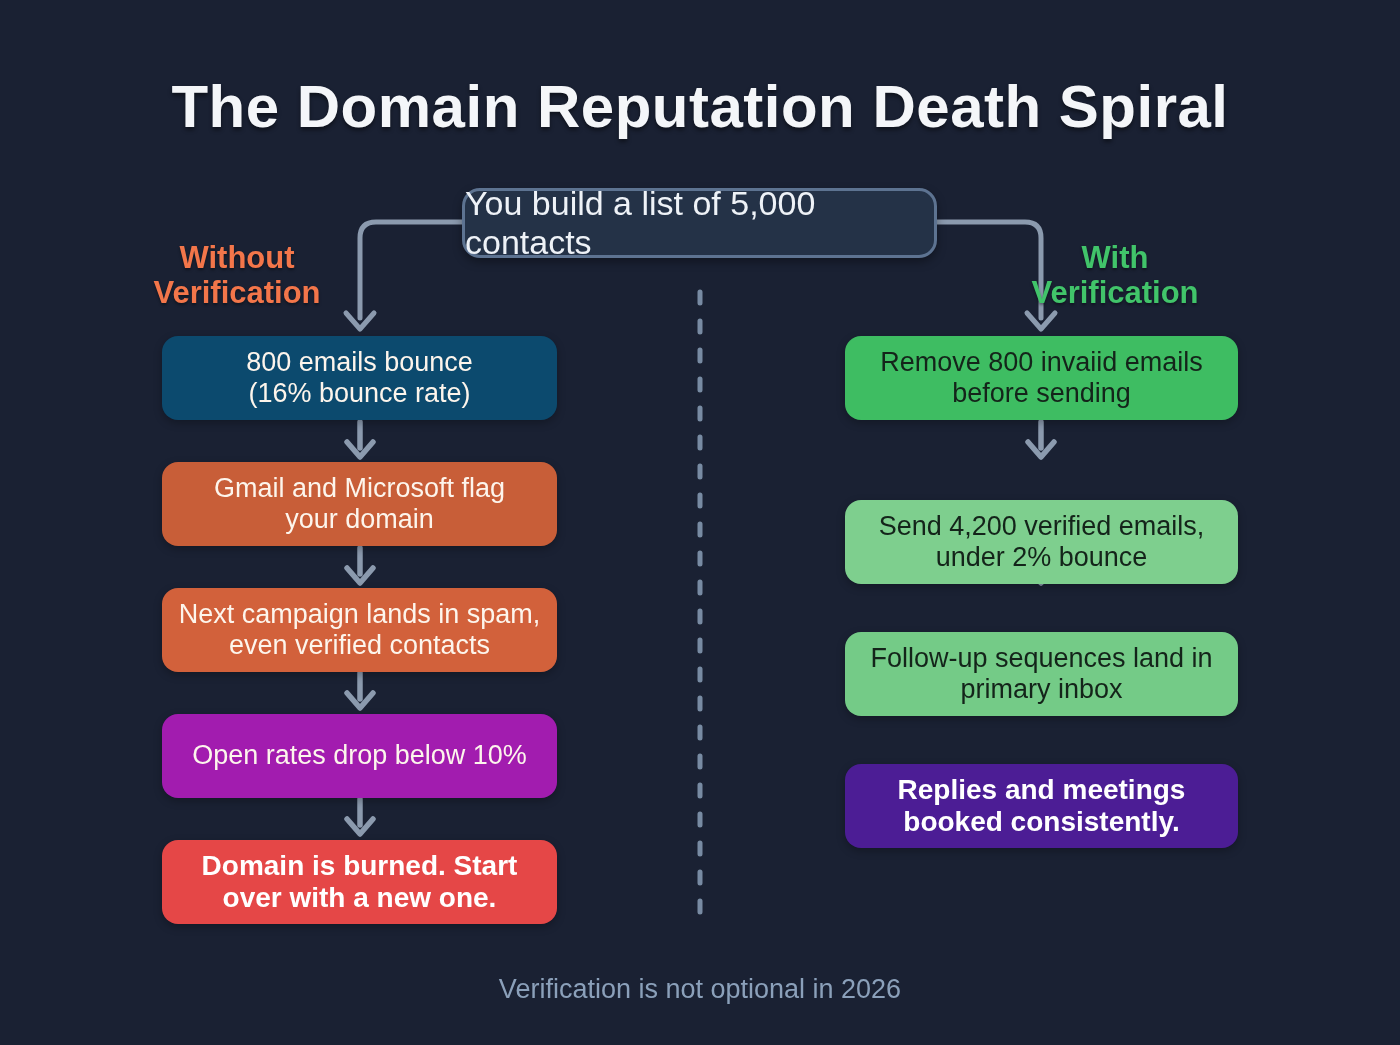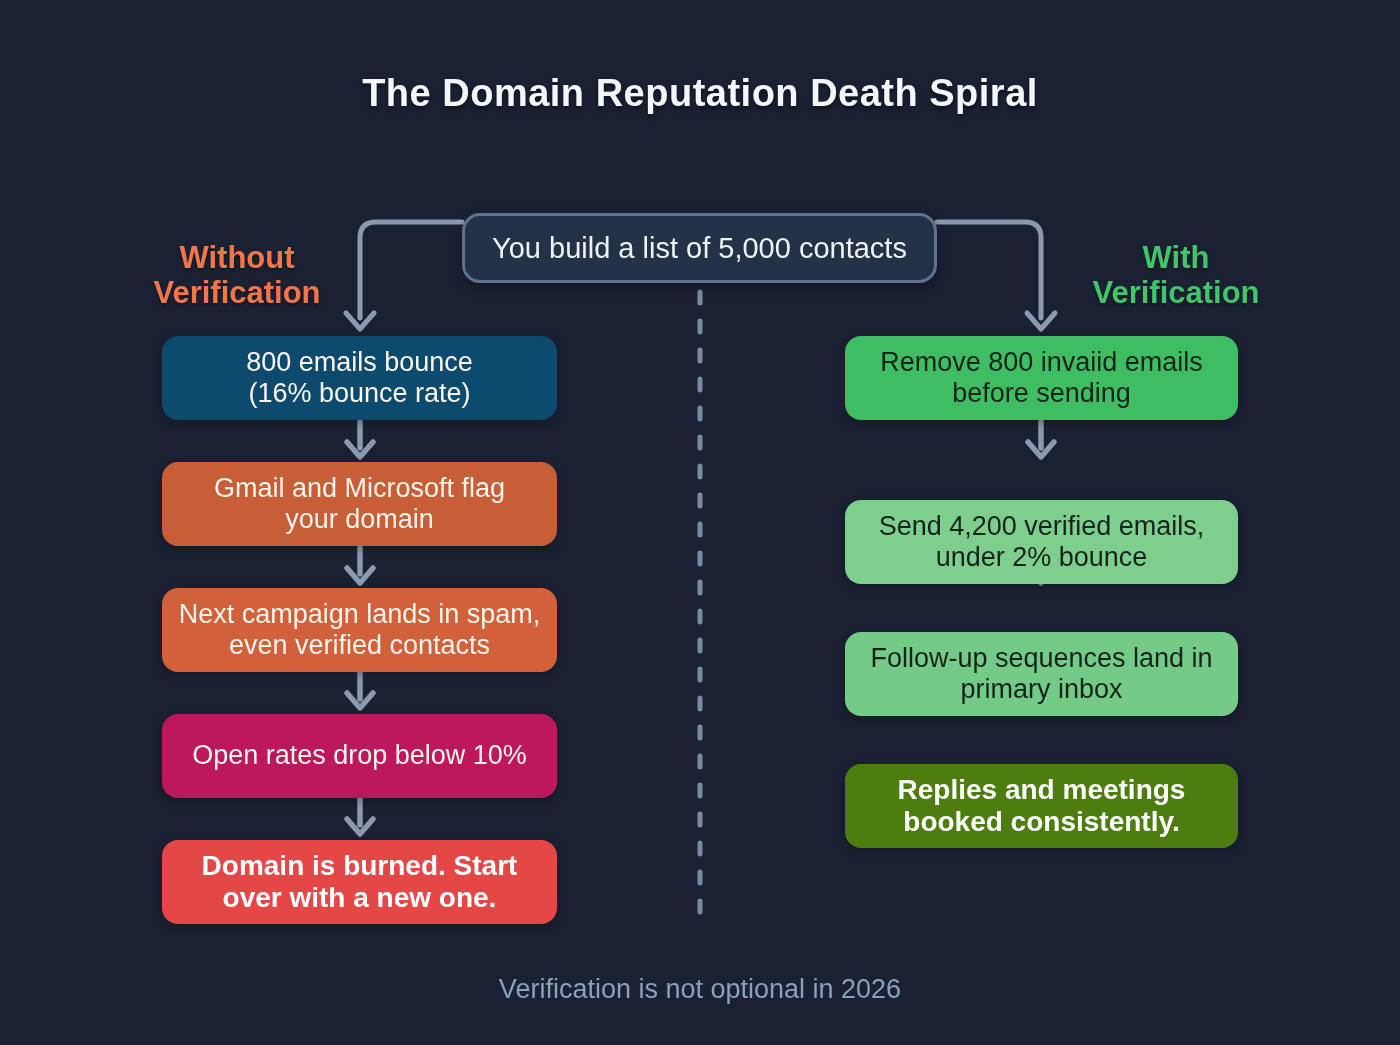--- a/index.html
+++ b/index.html
@@ -9,53 +9,52 @@
     width: 1400px;
     height: 1045px;
     overflow: hidden;
     font-family: "Liberation Sans", sans-serif;
   }
   .title {
     position: absolute;
     top: 72px; left: 0; width: 100%;
     margin: 0;
     text-align: center;
-    font-size: 38px;
+    font-size: 60px;
     font-weight: 700;
     letter-spacing: 0.5px;
     text-shadow: 0 3px 4px rgba(0,0,0,0.45);
   }
   .svg-overlay {
     position: absolute; inset: 0;
     width: 1400px; height: 1045px;
     pointer-events: none;
   }
   .root-node {
     position: absolute;
     left: 462px; top: 188px;
     width: 475px; height: 70px;
     border-radius: 18px;
     display: flex; align-items: center; justify-content: center;
-    font-size: 29px;
+    font-size: 34px;
     box-shadow: 0 4px 10px rgba(0,0,0,0.35);
-    margin-top: 25px;
   }
   .col-label {
     position: absolute;
     top: 241px;
     width: 280px;
     text-align: center;
     font-size: 31px;
     font-weight: 700;
     line-height: 1.12;
     white-space: pre-line;
     text-shadow: 0 2px 3px rgba(0,0,0,0.4);
   }
   .col-label.left  { left: 97px; }
-  .col-label.right { left: 1036px; }
+  .col-label.right { left: 975px; }
   .flow-col {
     position: absolute;
     top: 336px;
     display: flex;
     flex-direction: column;
     gap: 42px;
   }
   .flow-col.left  { left: 162px; width: 395px; }
   .flow-col.right { left: 845px; width: 393px; gap: 48px; }
   .step {
@@ -132,31 +131,31 @@
   <div class="col-label right" style="color: rgb(65, 196, 106);">With
 Verification</div>
 
   <div class="flow-col left">
     <div class="step" style="background-color: #0c4a6e; color: rgb(253, 245, 236);">800 emails bounce
 (16% bounce rate)</div>
     <div class="step" style="background-color: rgb(200, 94, 56); color: rgb(253, 245, 236);">Gmail and Microsoft flag
 your domain</div>
     <div class="step" style="background-color: rgb(210, 97, 59); color: rgb(253, 245, 236);">Next campaign lands in spam,
 even verified contacts</div>
-    <div class="step" style="background-color: #be185d; color: rgb(253, 245, 236);">Open rates drop below 10%</div>
+    <div class="step" style="background-color: #a21caf; color: rgb(253, 245, 236);">Open rates drop below 10%</div>
     <div class="step" style="background-color: rgb(229, 71, 71); color: rgb(255, 255, 255);">Domain is burned. Start
 over with a new one.</div>
   </div>
 
   <div class="flow-col right">
     <div class="step" style="background-color: rgb(62, 189, 98); color: rgb(20, 36, 26);">Remove 800 invaiid emails
 before sending</div>
     <div class="step" style="background-color: rgb(126, 207, 142); color: rgb(20, 36, 26); margin-top: 32px;">Send 4,200 verified emails,
 under 2% bounce</div>
     <div class="step" style="background-color: rgb(116, 203, 135); color: rgb(20, 36, 26);">Follow-up sequences land in
 primary inbox</div>
-    <div class="step" style="background-color: #4d7c0f; color: rgb(255, 255, 255);">Replies and meetings
+    <div class="step" style="background-color: #4c1d95; color: rgb(255, 255, 255);">Replies and meetings
 booked consistently.</div>
   </div>
 
   <div class="footer-note" style="color: rgb(139, 160, 186);">Verification is not optional in 2026</div>
 
 </div>
 
 </body></html>

